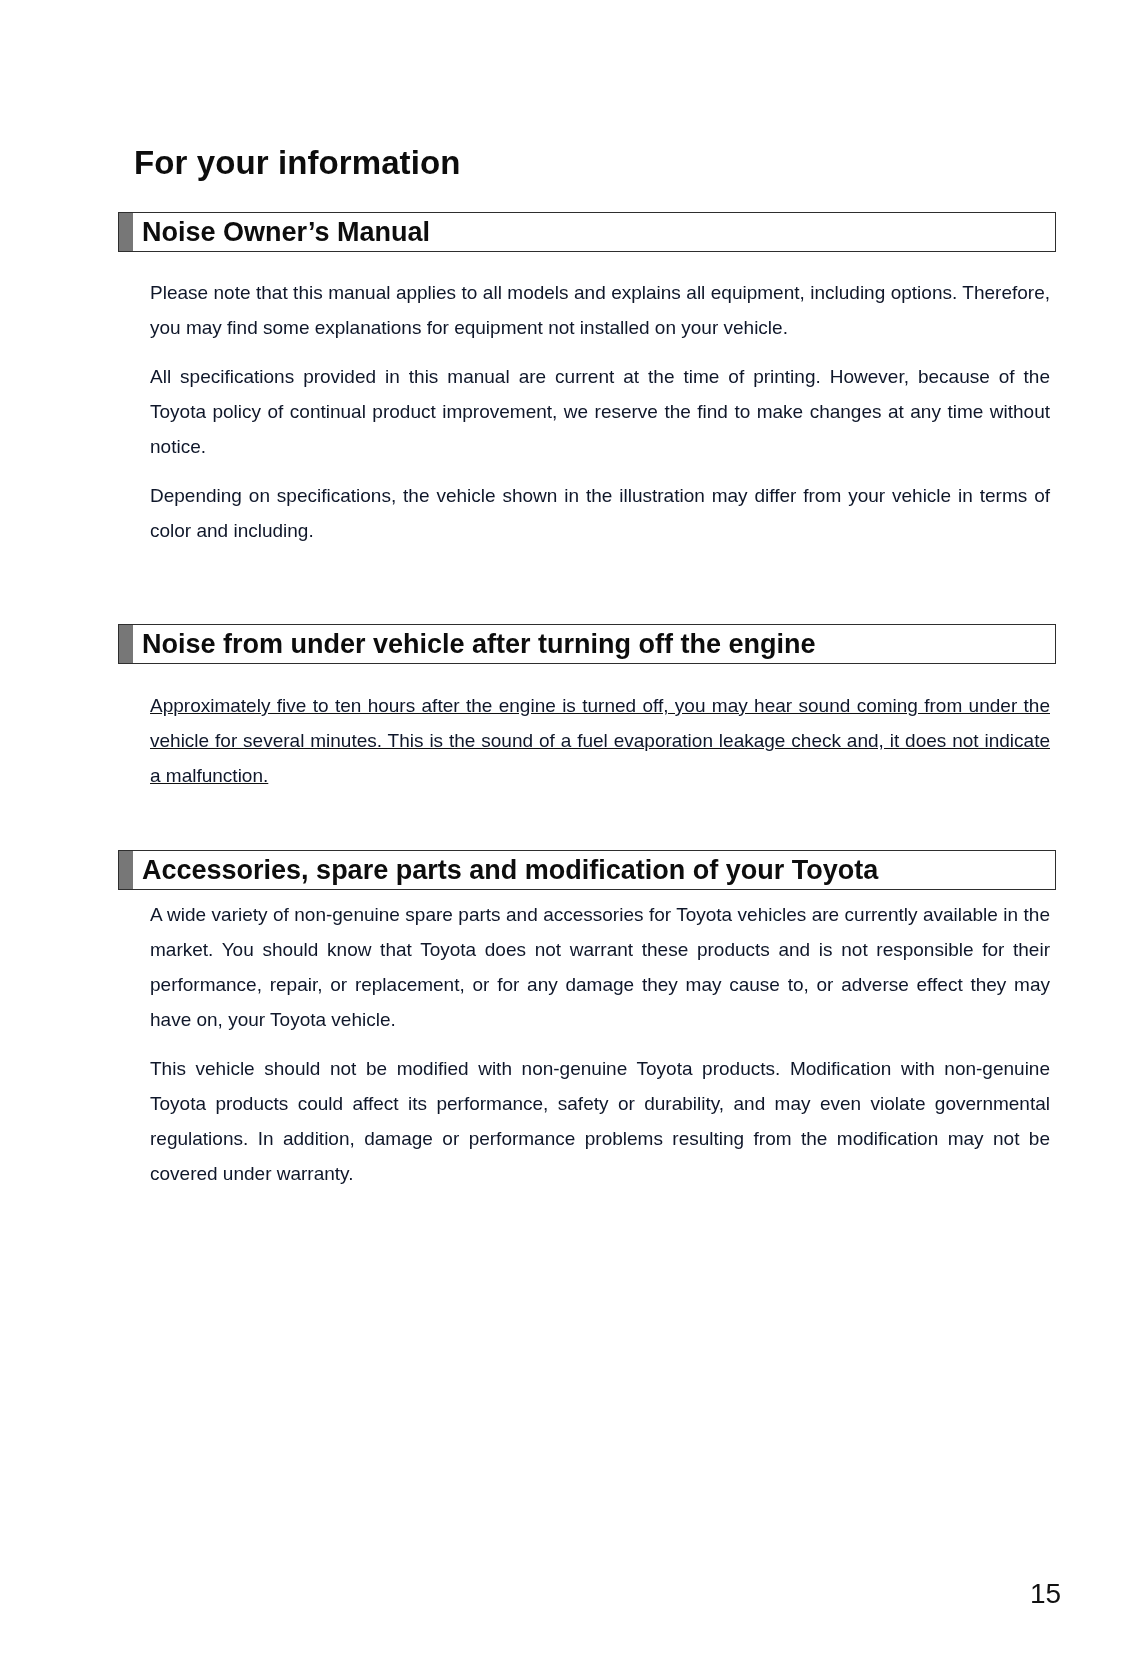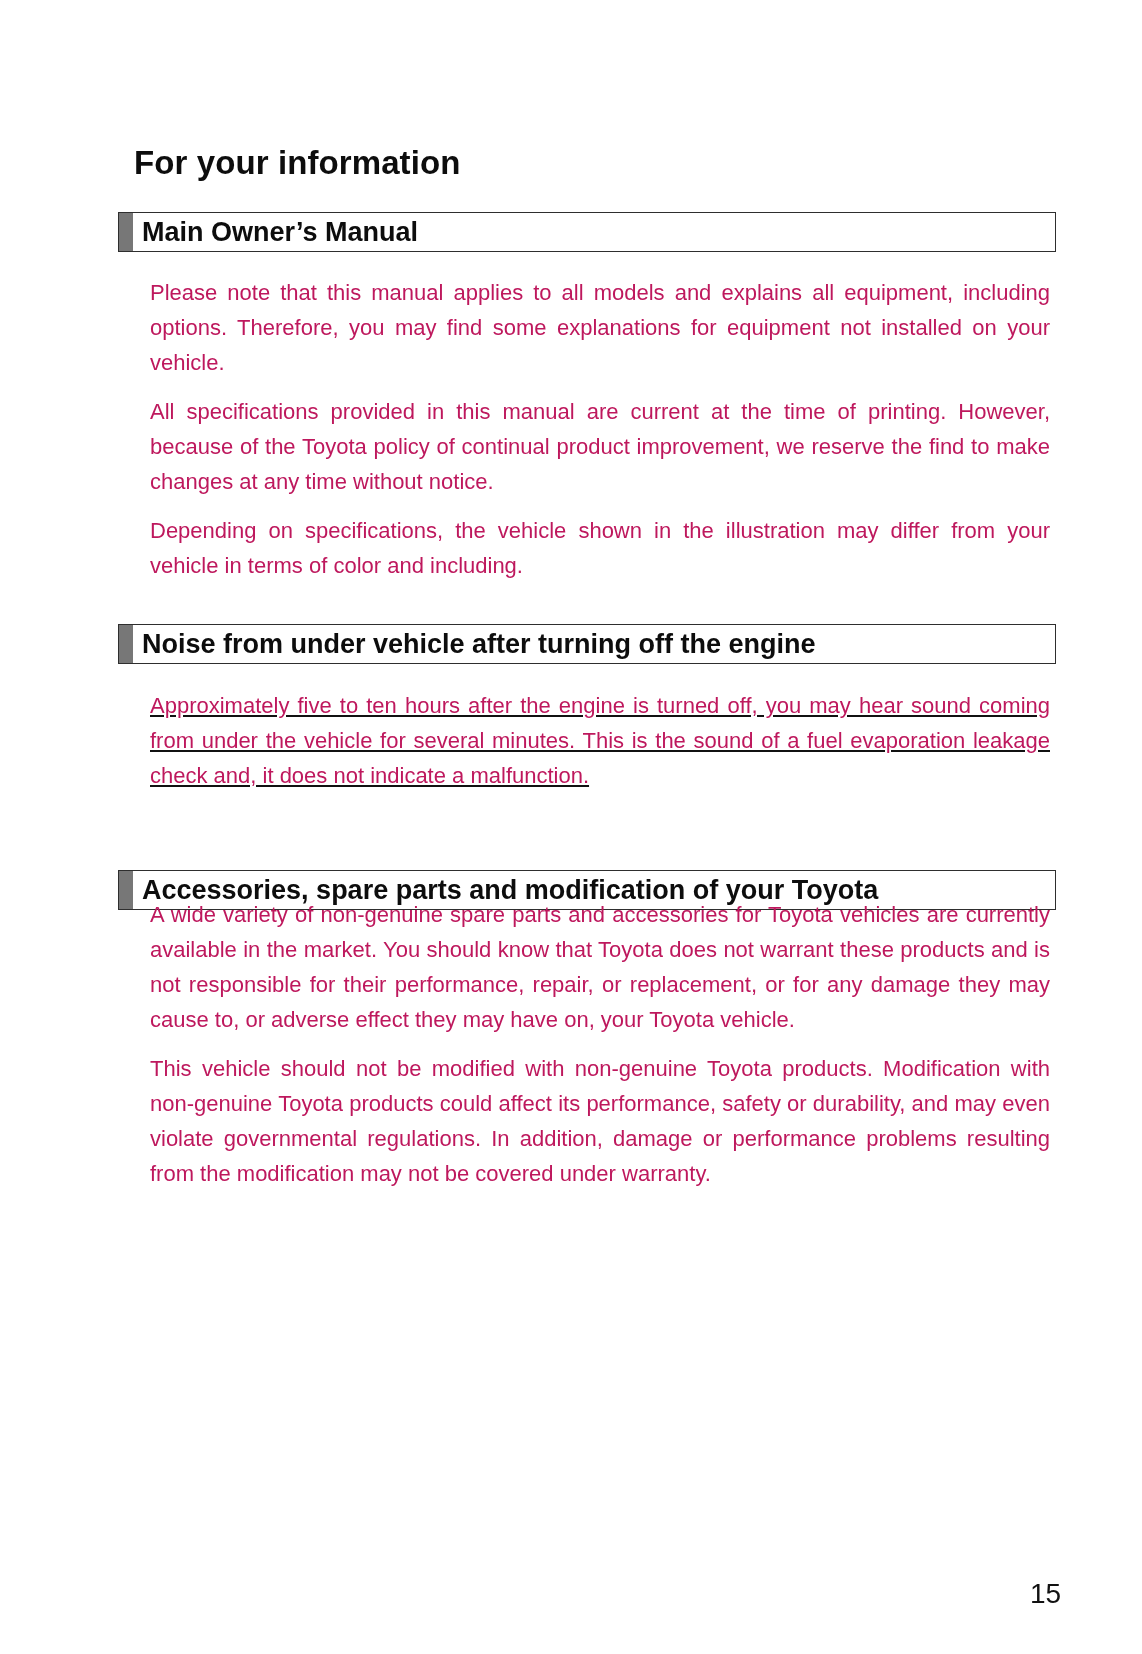--- a/index.html
+++ b/index.html
@@ -50,57 +50,57 @@
       white-space: nowrap;
       line-height: 1;
     }
     .section-body {
       position: absolute;
       left: 150px;
       width: 900px;
     }
     .para {
       margin: 0 0 14px 0;
-      font-size: 22px;
+      font-size: 19px;
       line-height: 35px;
       text-align: justify;
-      color: #be185d;
+      color: #0f172a;
     }
     .page-number {
       position: absolute;
       left: 1030px;
       top: 1578px;
       font-size: 28px;
       color: #111111;
     }
   </style>
 </head>
 <body>
 
 <h1 class="page-title">For your information</h1>
 
 <div class="section-header" style="top:212px;">
   <div class="bar"></div>
-  <span class="label">Main Owner’s Manual</span>
+  <span class="label">Noise Owner’s Manual</span>
 </div>
 <div class="section-body" style="top:275px;">
   <p class="para">Please note that this manual applies to all models and explains all equipment, including options. Therefore, you may find some explanations for equipment not installed on your vehicle.</p>
   <p class="para">All specifications provided in this manual are current at the time of printing. However, because of the Toyota policy of continual product improvement, we reserve the find to make changes at any time without notice.</p>
   <p class="para">Depending on specifications, the vehicle shown in the illustration may differ from your vehicle in terms of color and including.</p>
 </div>
 
 <div class="section-header" style="top:624px;">
   <div class="bar"></div>
   <span class="label">Noise from under vehicle after turning off the engine</span>
 </div>
 <div class="section-body" style="top:688px;text-decoration:underline;">
   <p class="para">Approximately five to ten hours after the engine is turned off, you may hear sound coming from under the vehicle for several minutes. This is the sound of a fuel evaporation leakage check and, it does not indicate a malfunction.</p>
 </div>
 
-<div class="section-header" style="top:870px;align-items:center;">
+<div class="section-header" style="top:850px;align-items:center;">
   <div class="bar"></div>
   <span class="label">Accessories, spare parts and modification of your Toyota</span>
 </div>
 <div class="section-body" style="top:897px;">
   <p class="para">A wide variety of non-genuine spare parts and accessories for Toyota vehicles are currently available in the market. You should know that Toyota does not warrant these products and is not responsible for their performance, repair, or replacement, or for any damage they may cause to, or adverse effect they may have on, your Toyota vehicle.</p>
   <p class="para">This vehicle should not be modified with non-genuine Toyota products. Modification with non-genuine Toyota products could affect its performance, safety or durability, and may even violate governmental regulations. In addition, damage or performance problems resulting from the modification may not be covered under warranty.</p>
 </div>
 
 <div class="page-number">15</div>
 

